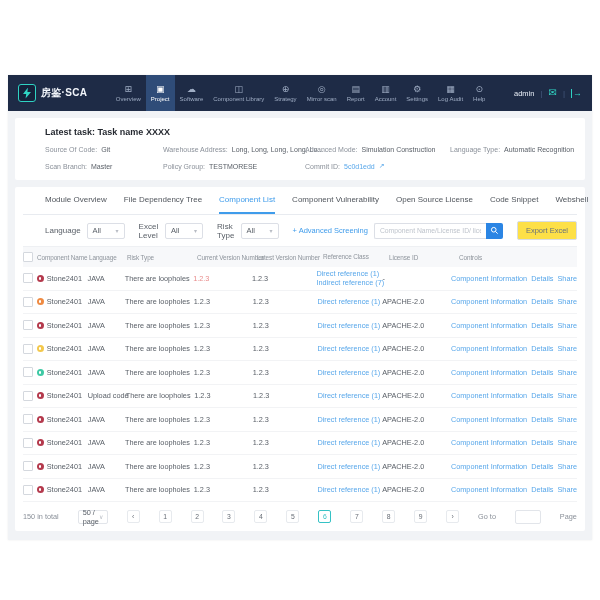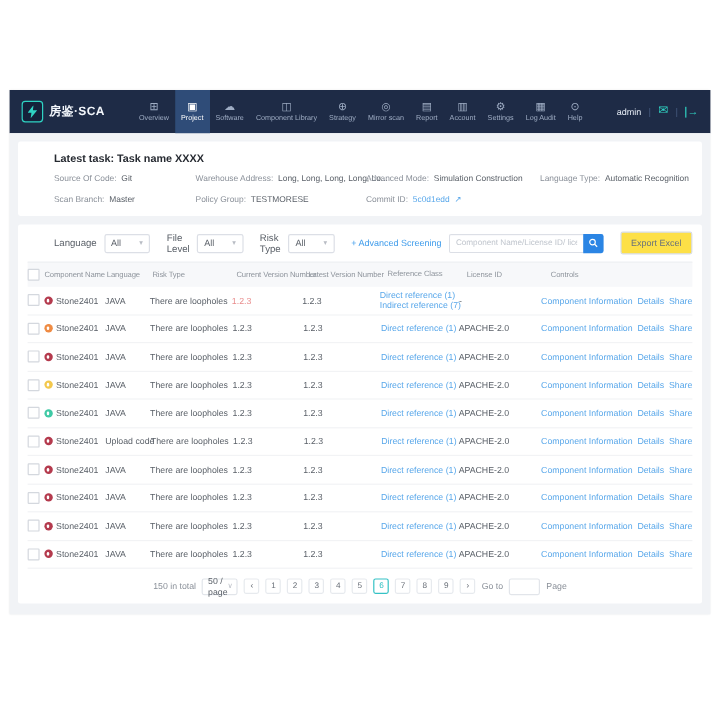--- a/index.html
+++ b/index.html
@@ -74,21 +74,21 @@
   .c-ctl{flex:1;display:flex;gap:4px;}
   .cb{width:8px;height:8px;border:1px solid #d4d8de;border-radius:1px;background:#fff;display:inline-block;cursor:pointer;}
   .sev{width:7px;height:7px;border-radius:50%;display:inline-block;position:relative;flex:0 0 auto;}
   .sev::after{content:"";position:absolute;left:2.5px;top:2px;width:2px;height:3px;background:#fff;border-radius:1px;}
   .nm{color:#5a6068;}
   .red{color:#e88b8b;}
   a.tlink{color:#58a7ea;text-decoration:none;cursor:pointer;display:block;}
   a.ilink{color:#58a7ea;text-decoration:none;cursor:pointer;}
   .ref-stack{display:flex;flex-direction:column;justify-content:center;}
   
-  .pagination{display:flex;align-items:center;justify-content:center;height:29px;gap:5px;font-size:7.3px;color:#8a9099;}
+  .pagination{display:flex;align-items:center;justify-content:space-between;height:29px;gap:5px;font-size:7.3px;color:#8a9099;}
   .psize{width:30px;height:14px;border:1px solid #e2e5ea;border-radius:2px;display:flex;align-items:center;justify-content:space-between;padding:0 4px;box-sizing:border-box;color:#5a6068;}
   .psize .caret{font-size:6px;color:#b8bcc4;}
   .pbtn{min-width:13px;height:13px;border:1px solid #e7eaee;border-radius:2px;background:#fff;display:flex;align-items:center;justify-content:center;font-size:6.8px;color:#666c75;cursor:pointer;box-sizing:border-box;}
   .pbtn.active{border-color:#35c2c5;color:#35c2c5;}
   .goto-input{width:26px;height:14px;border:1px solid #e2e5ea;border-radius:2px;box-sizing:border-box;outline:none;}
 </style>
 </head>
 <body>
 
 <div class="screen">
@@ -213,28 +213,45 @@
             <span class="flabel">Commit ID:</span>
             <span class="fval link">5c0d1edd</span>
             <span class="fext">↗</span>
           </div>
 
       </div>
     </div>
 
     <div class="card list-card">
 
+      <div class="tabs">
+
+          <div class="tab">Module Overview</div>
+
+          <div class="tab">File Dependency Tree</div>
+
+          <div class="tab active">Component List</div>
+
+          <div class="tab">Component Vulnerability</div>
+
+          <div class="tab">Open Source License</div>
+
+          <div class="tab">Code Snippet</div>
+
+          <div class="tab">Webshell</div>
+
+      </div>
 
       <div class="filters">
         <span>Language</span>
         <div class="select">
           <span class="sval">All</span>
           <span class="caret">▾</span>
         </div>
-        <span style="margin-left:8px">File Level</span>
+        <span style="margin-left:8px">Excel Level</span>
         <div class="select">
           <span class="sval">All</span>
           <span class="caret">▾</span>
         </div>
         <span style="margin-left:8px">Risk Type</span>
         <div class="select">
           <span class="sval">All</span>
           <span class="caret">▾</span>
         </div>
         <span class="adv-link">+ Advanced Screening</span>

